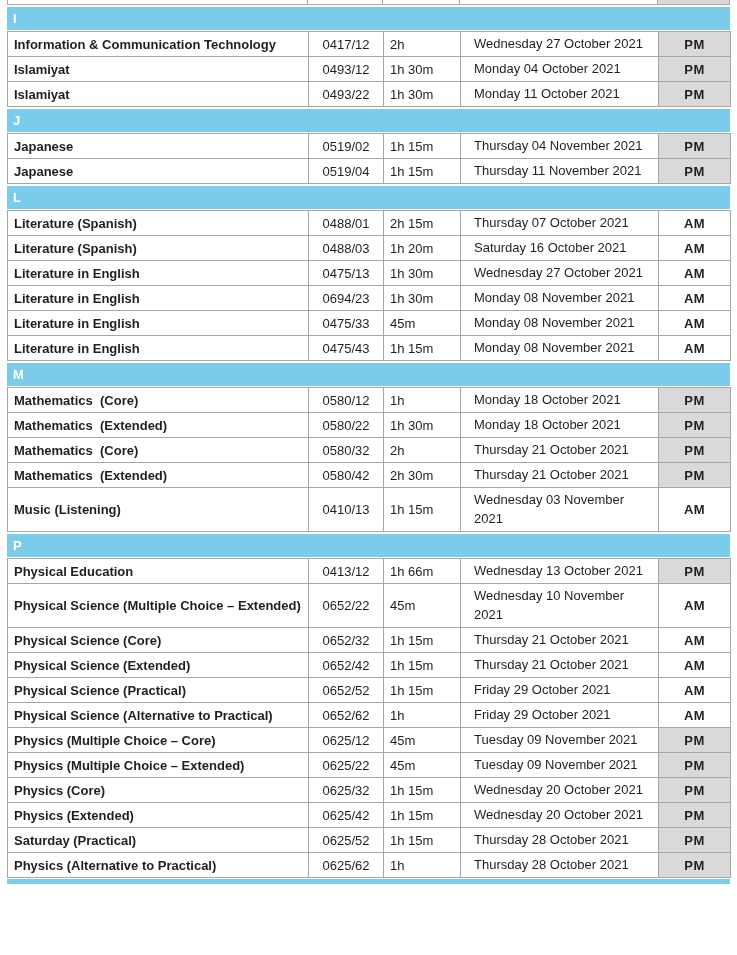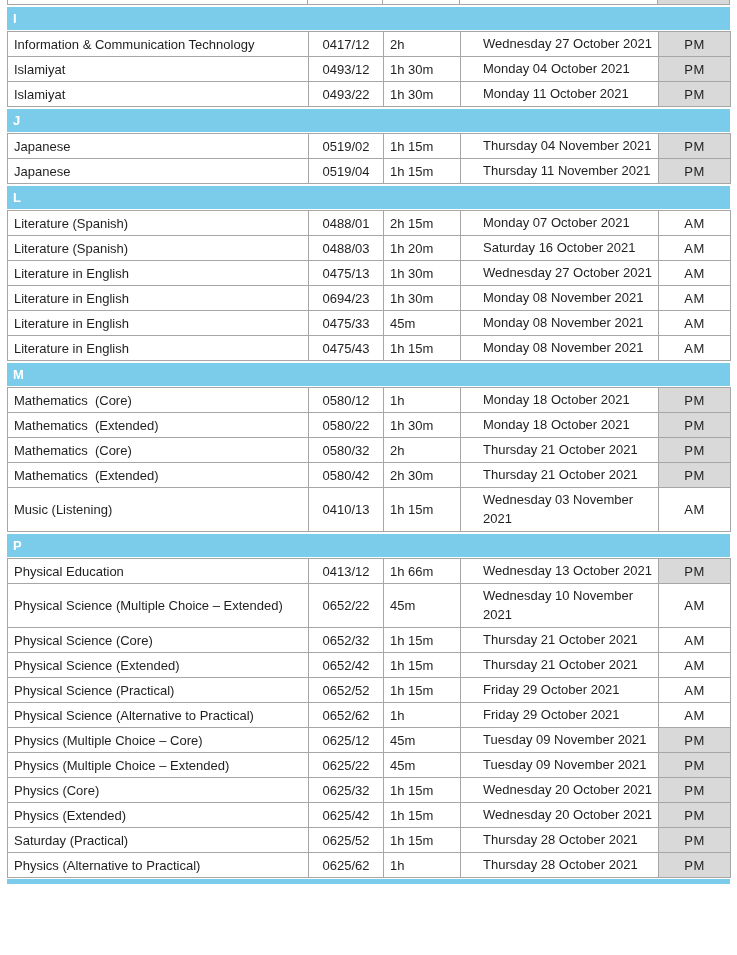--- a/index.html
+++ b/index.html
@@ -56,25 +56,25 @@
   }
   td {
     border: 1px solid var(--border);
     height: 25px;
     font-size: 13px;
     vertical-align: middle;
     padding: 0;
     overflow: hidden;
   }
   tr.tall td { height: 44px; }
-  td.subject { padding-left: 6px; padding-right: 4px; white-space: pre-wrap; }
+  td.subject { padding-left: 6px; padding-right: 4px; white-space: pre-wrap; font-weight: bold; }
   td.code { text-align: center; }
   td.duration { padding-left: 6px; }
-  td.date { padding-left: 22px; padding-right: 6px; line-height: 1.4; }
-  td.session { text-align: center; font-weight: normal; letter-spacing: 0.5px; }
+  td.date { padding-left: 13px; padding-right: 6px; line-height: 1.4; }
+  td.session { text-align: center; font-weight: bold; letter-spacing: 0.5px; }
   td.session.pm { background: var(--gray-cell); }
   .date-wrap { display: inline-block; max-width: 155px; }
 
   .bottom-sliver {
     height: 5px;
     background: var(--blue);
     margin-top: 1px;
   }
 </style>
 </head>
@@ -161,21 +161,21 @@
           <col style="width: 75px;">
           <col style="width: 77px;">
           <col style="width: 198px;">
           <col style="width: 72px;">
         </colgroup>
         <tbody>
           <tr>
             <td class="subject">Literature (Spanish)</td>
             <td class="code">0488/01</td>
             <td class="duration">2h 15m</td>
-            <td class="date"><span>Monday 07 October 2021</span></td>
+            <td class="date"><span>Thursday 07 October 2021</span></td>
             <td class="session am">AM</td>
           </tr>
           <tr>
             <td class="subject">Literature (Spanish)</td>
             <td class="code">0488/03</td>
             <td class="duration">1h 20m</td>
             <td class="date"><span>Saturday 16 October 2021</span></td>
             <td class="session am">AM</td>
           </tr>
           <tr>

